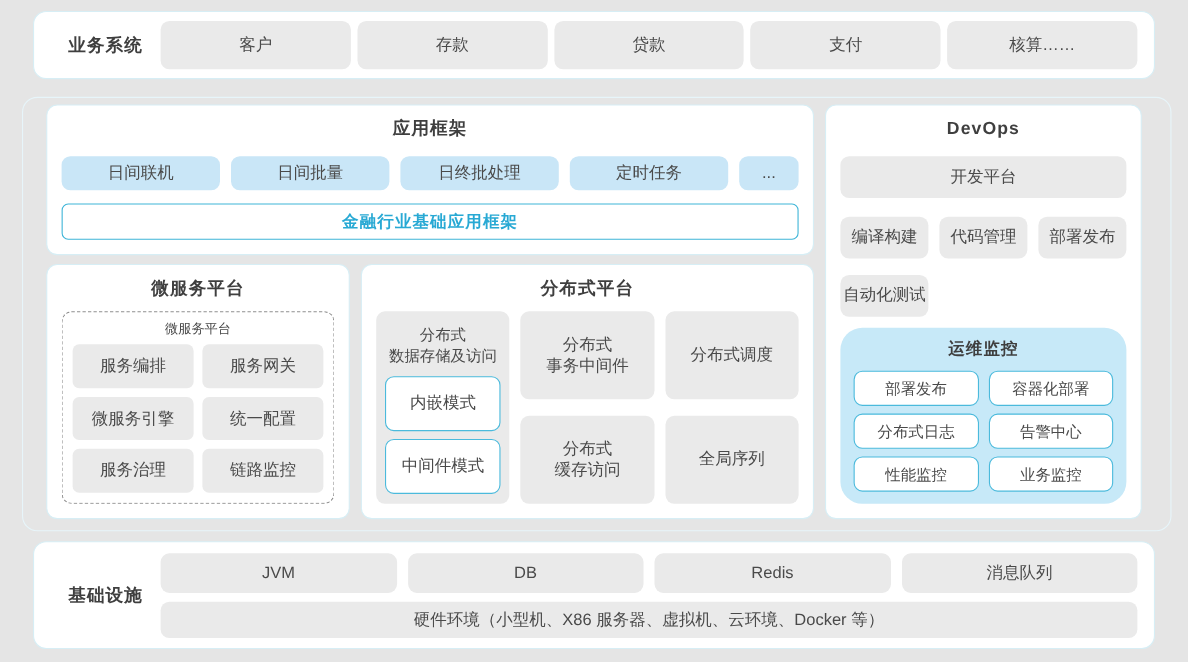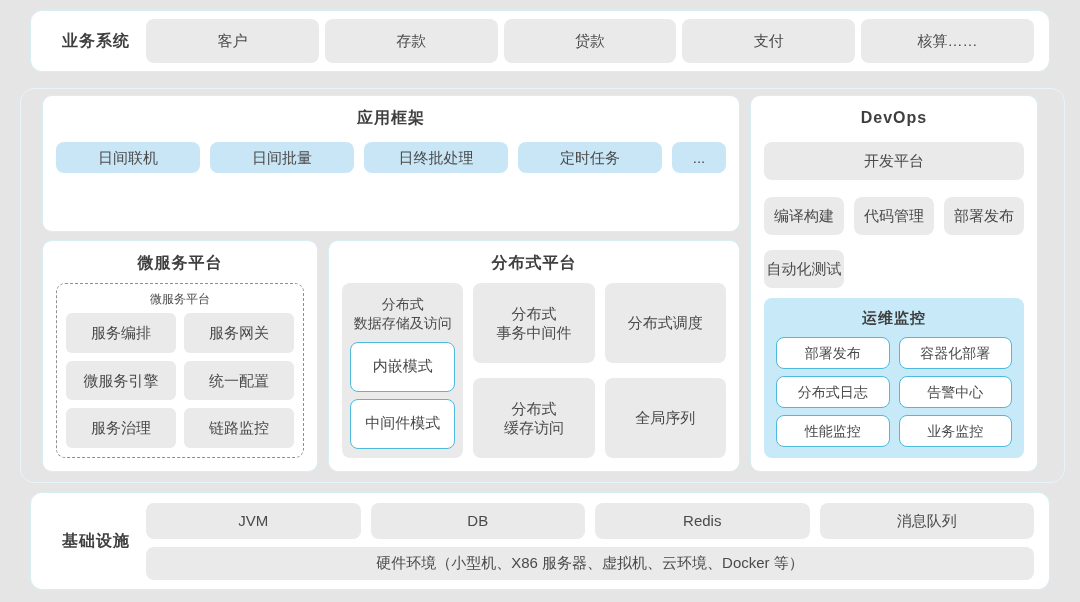--- a/index.html
+++ b/index.html
@@ -109,21 +109,21 @@
     margin-top: 17px;
     display: grid;
     grid-template-columns: 1fr 1fr 1fr;
     gap: 15px 10px;
   }
   .devops-grid .box { height: 38px; }
   .monitor {
     margin-top: 10px;
     flex: 1;
     background: #c7e9f8;
-    border-radius: 8px;
+    border-radius: 20px;
     padding: 9px 12px 11px 12px;
     display: flex;
     flex-direction: column;
   }
   .monitor-title {
     text-align: center;
     font-size: 15px;
     font-weight: 600;
     color: #3f3f3f;
     letter-spacing: 1px;
@@ -257,20 +257,21 @@
 
   <section class="panel app-panel">
     <div class="panel-title">应用框架</div>
     <div class="app-row">
       <div class="box box-blue">日间联机</div>
       <div class="box box-blue">日间批量</div>
       <div class="box box-blue">日终批处理</div>
       <div class="box box-blue">定时任务</div>
       <div class="box box-blue dots">...</div>
     </div>
+    <div class="base-box">金融行业基础应用框架</div>
   </section>
 
   <section class="panel devops-panel">
     <div class="panel-title">DevOps</div>
     <div class="box box-gray devops-platform">开发平台</div>
     <div class="devops-grid">
       <div class="box box-gray">编译构建</div>
       <div class="box box-gray">代码管理</div>
       <div class="box box-gray">部署发布</div>
       <div class="box box-gray">自动化测试</div>

